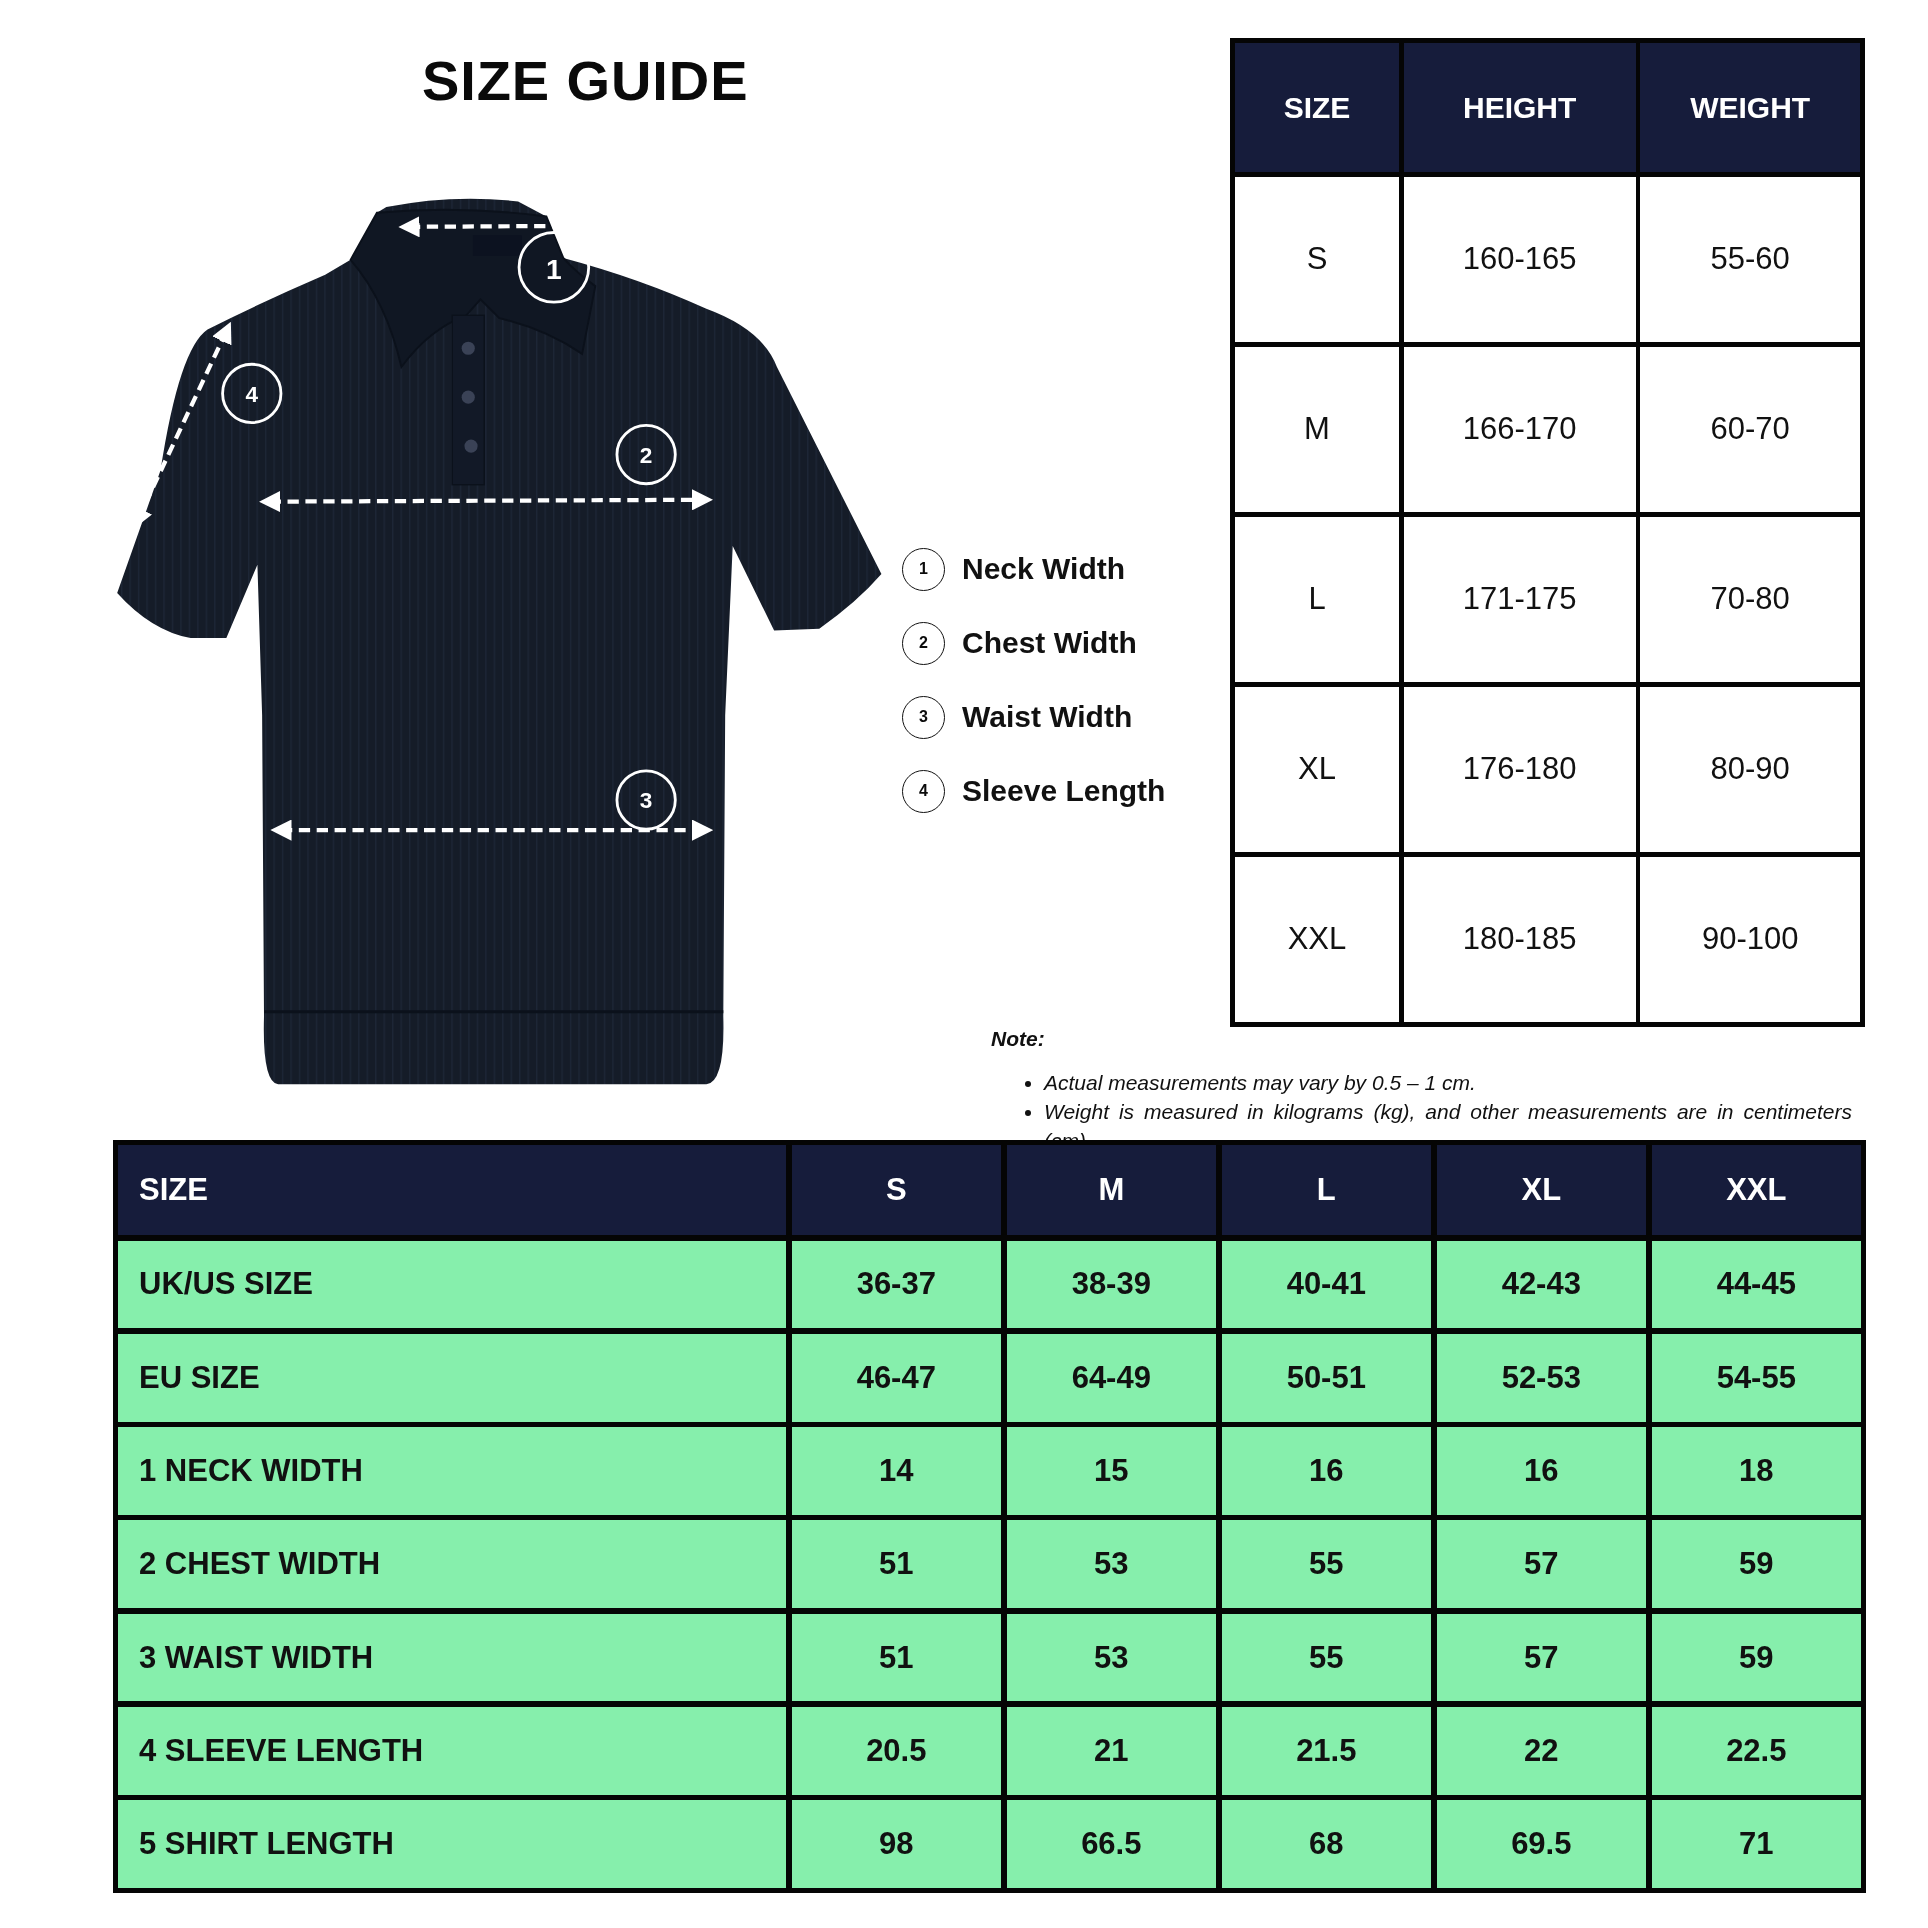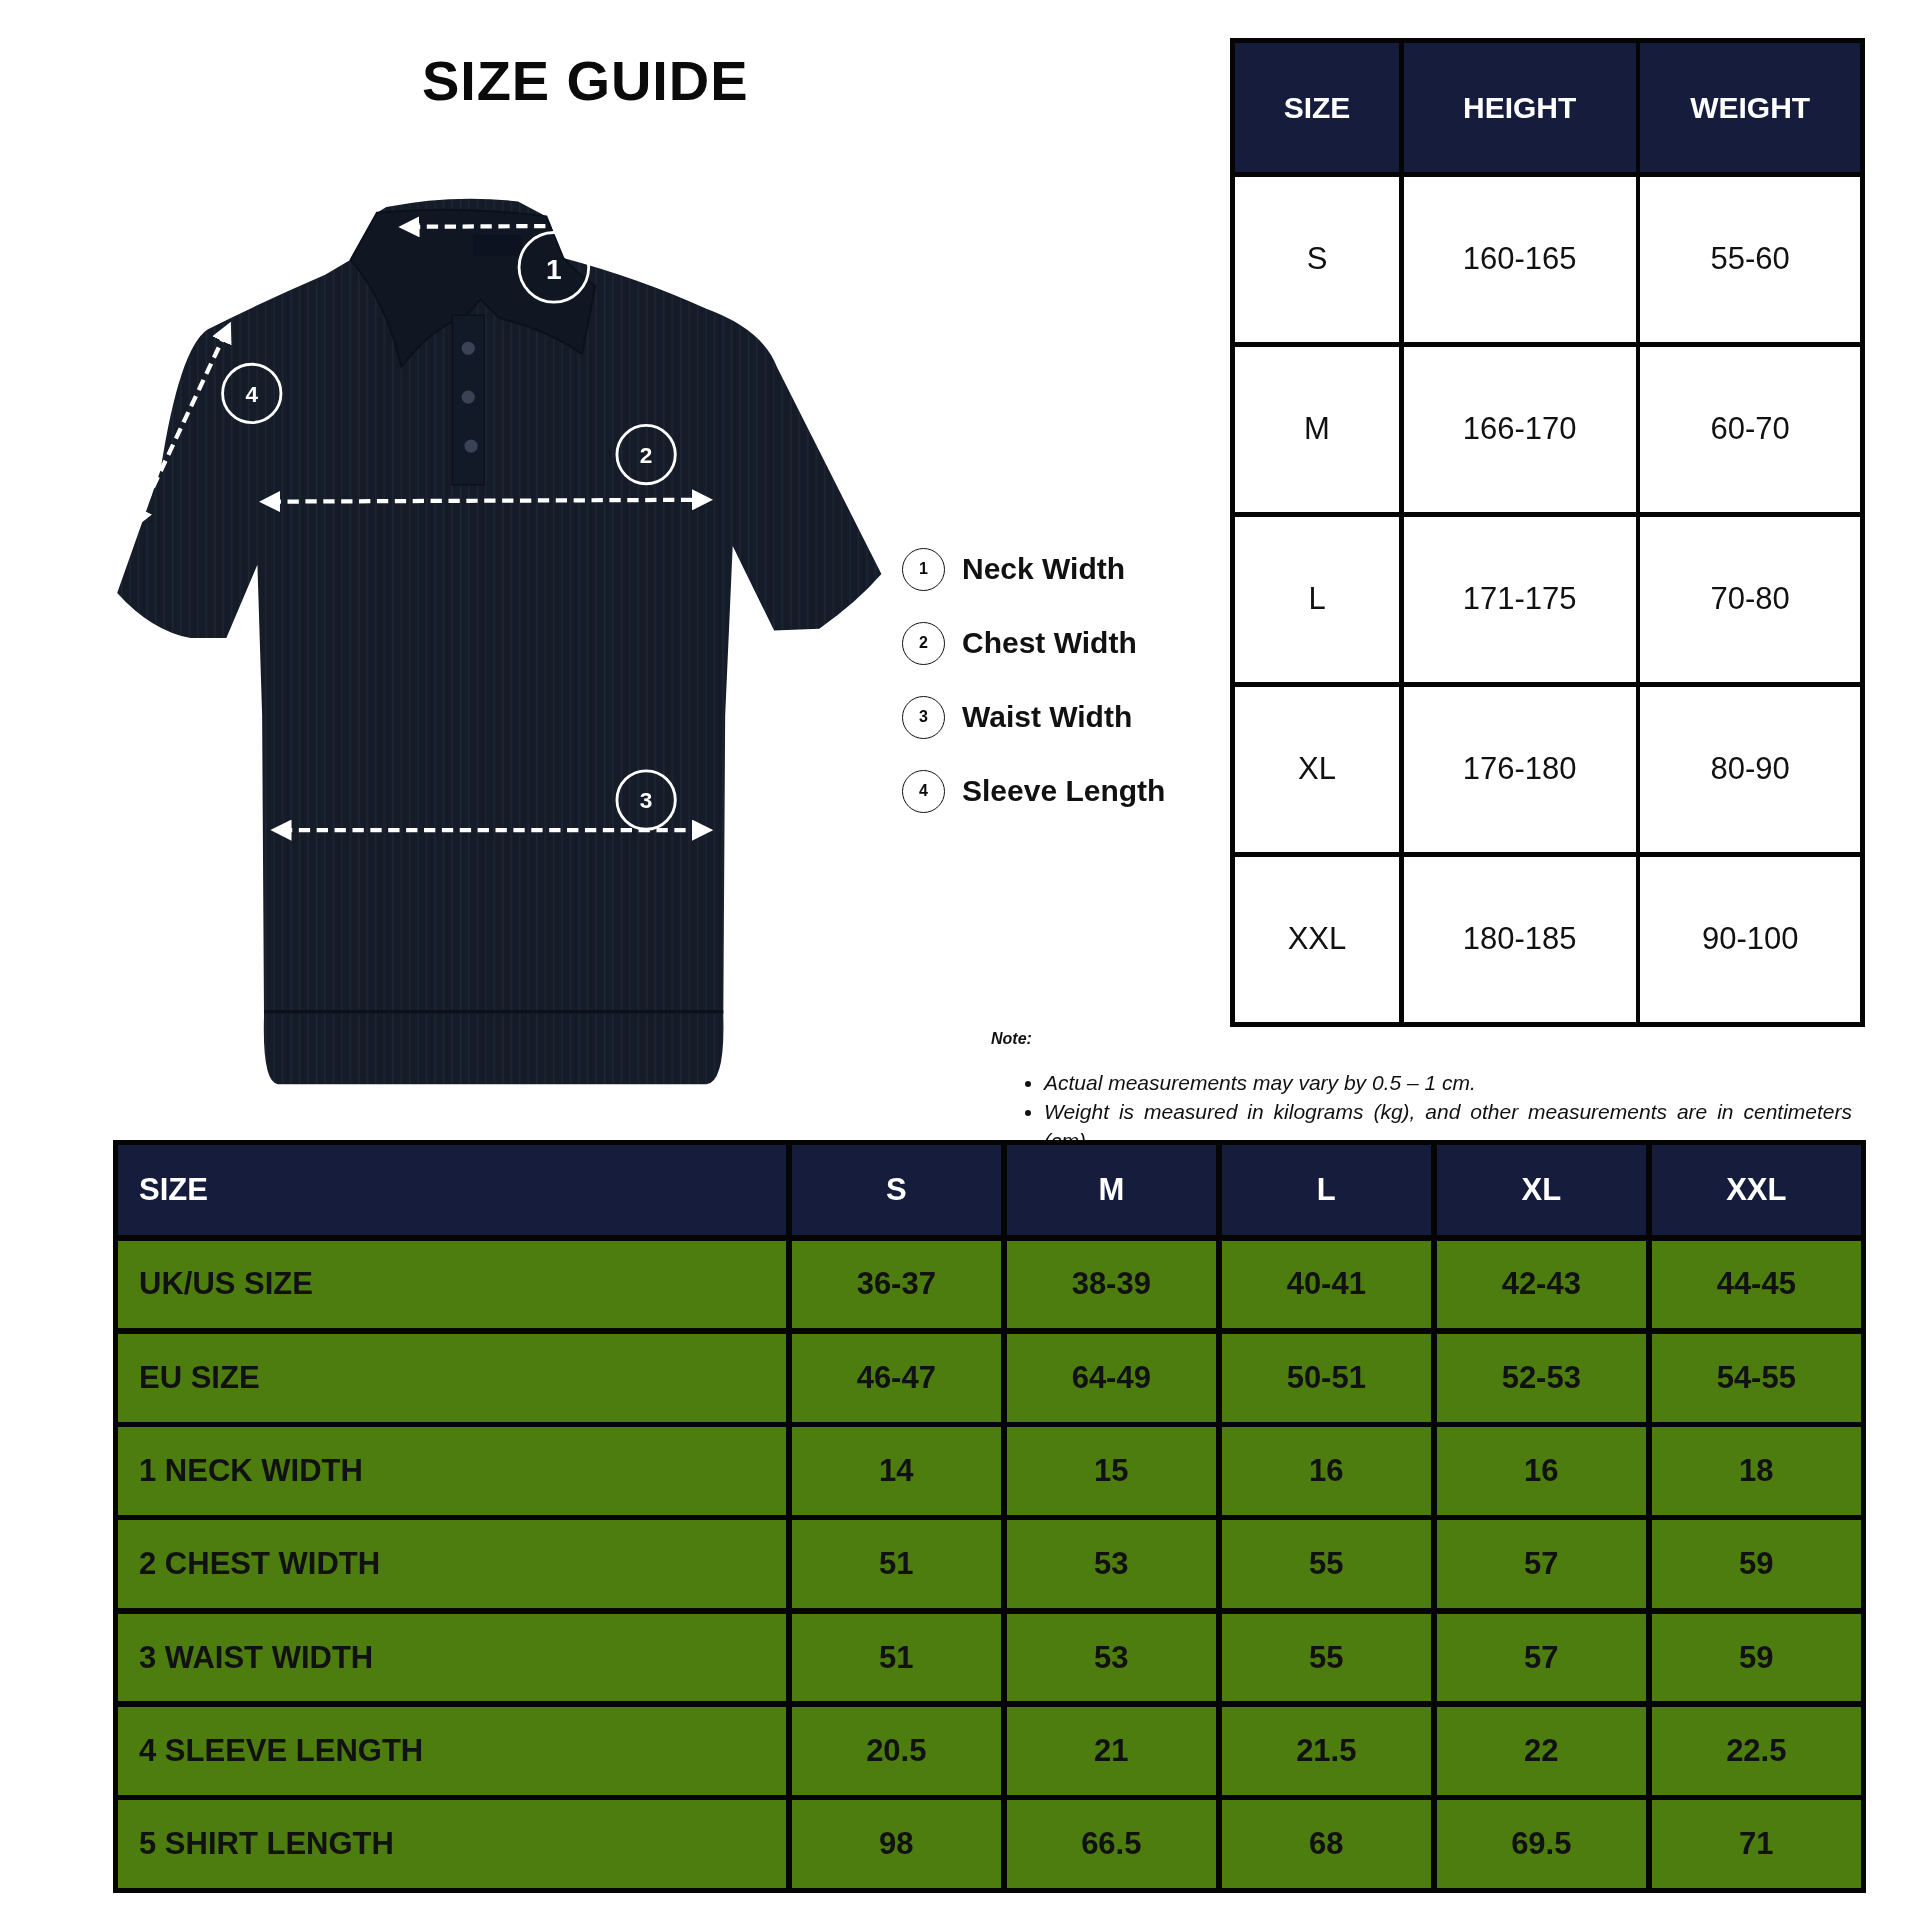--- a/index.html
+++ b/index.html
@@ -27,30 +27,30 @@
         border: 5.6px solid #050505; box-sizing: border-box; background: #050505;
         display: grid; grid-template-columns: 164px 232px 1fr; grid-template-rows: 129px repeat(5, 1fr);
         gap: 4.7px; }
   .t1 .cell { display: flex; align-items: center; justify-content: center; background: #fff;
               font-size: 31px; font-weight: 500; color: #111; }
   .t1 .head { background: #161c3b; color: #fff; font-size: 30px; font-weight: 700; }
 
   
   .note { position: absolute; left: 991px; top: 1024px; width: 876px; font-style: italic;
           color: #111; font-size: 21px; line-height: 29px; }
-  .note-title { font-weight: 700; font-size: 16px; }
+  .note-title { font-weight: 700; font-size: 21px; }
   .note ul { margin: 15px; padding-left: 38px; }
   .note li { text-align: justify; font-weight: 500; }
 
   
   .t2 { position: absolute; left: 113px; top: 1140px; width: 1753px; height: 753px;
         border: 5.6px solid #050505; box-sizing: border-box; background: #050505;
         display: grid; grid-template-columns: 668px repeat(5, 1fr); grid-template-rows: 90px repeat(7, 1fr);
         gap: 5.6px; }
-  .t2 .cell { display: flex; align-items: center; justify-content: center; background: #4d7c0f;
+  .t2 .cell { display: flex; align-items: center; justify-content: center; background: #86efac;
               font-size: 31px; font-weight: 700; color: #111; }
   .t2 .rowlabel { justify-content: flex-start; padding-left: 21px; }
   .t2 .head { background: #161c3b; color: #fff; }
 </style>
 </head>
 <body>
 
 <div class="title">SIZE GUIDE</div>
 
 <div class="shirt">

